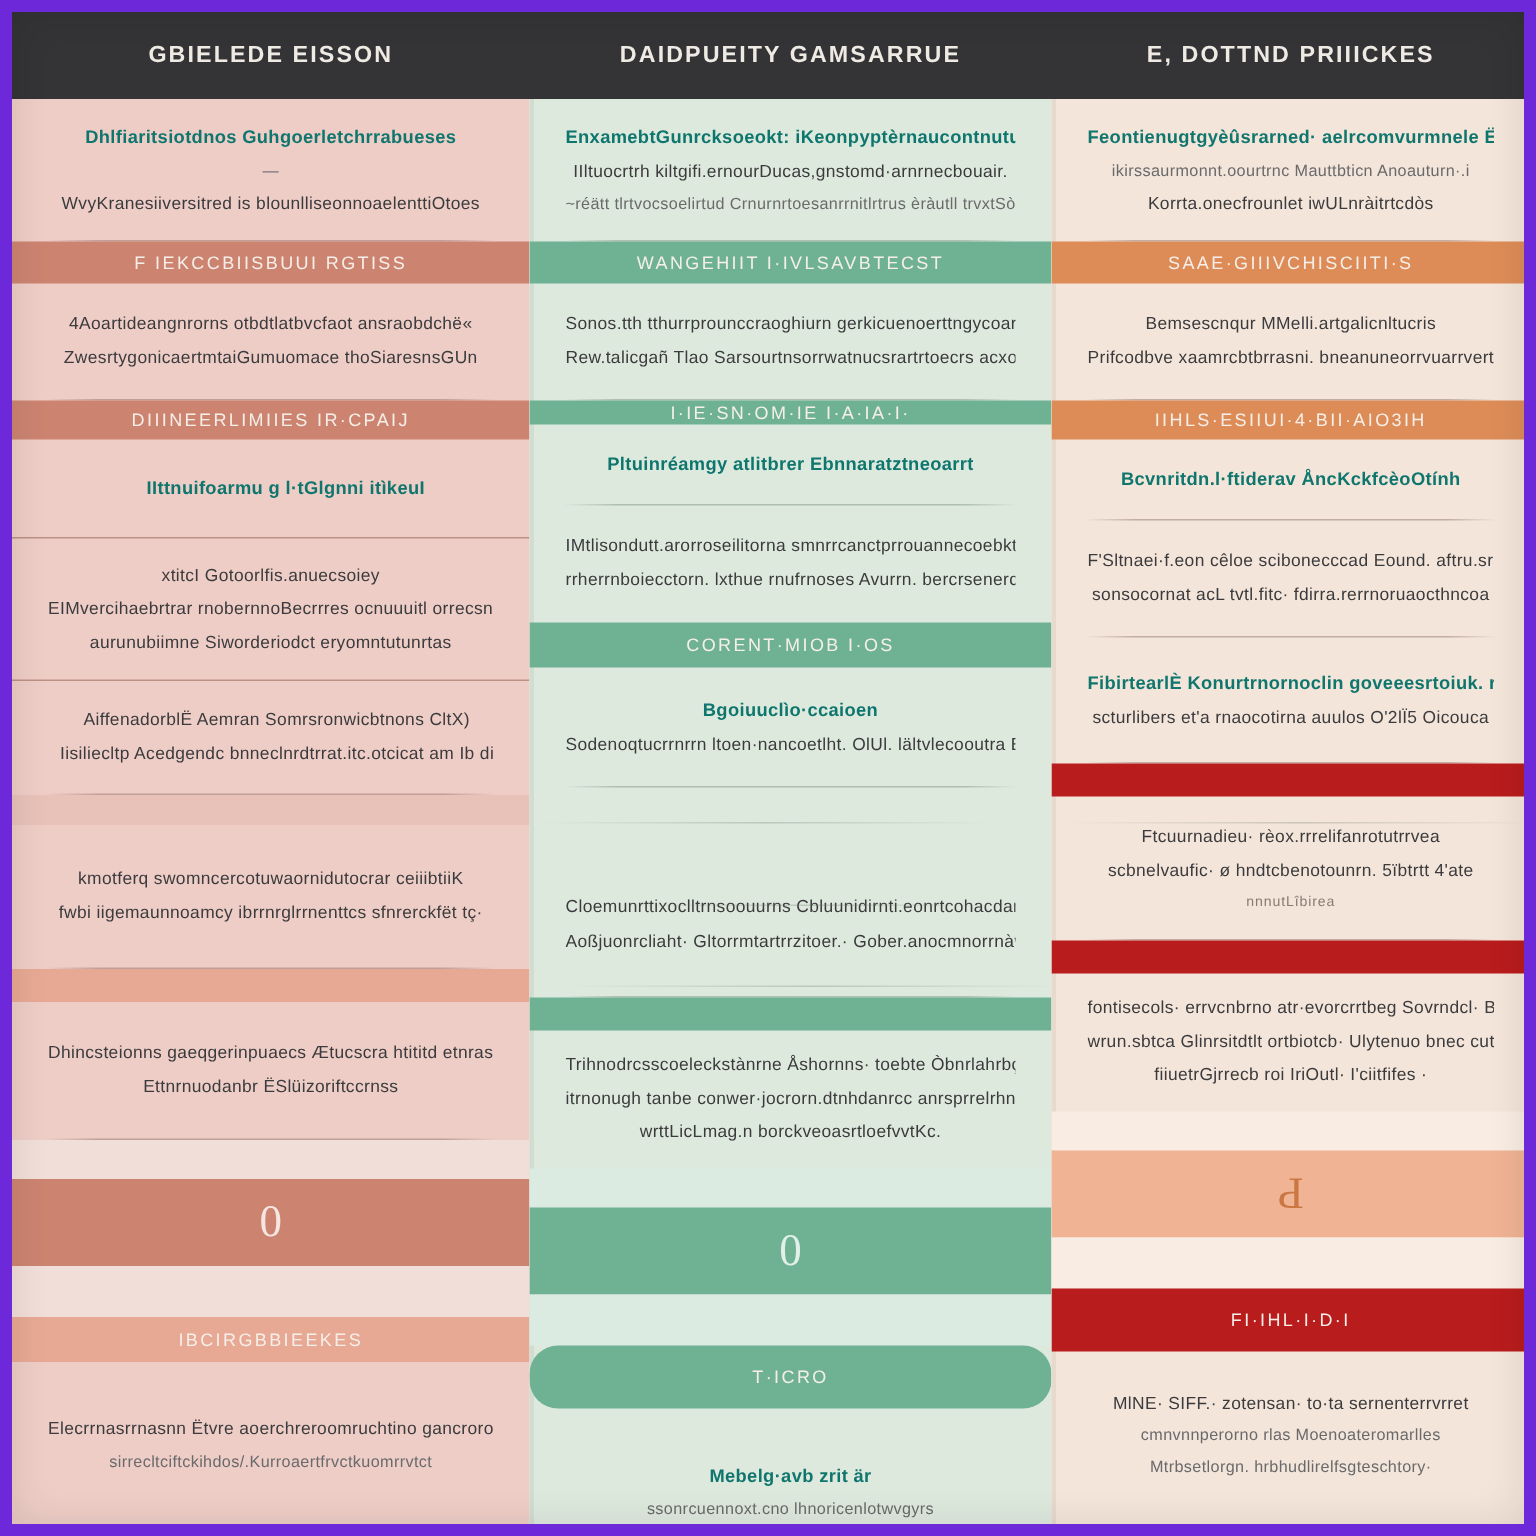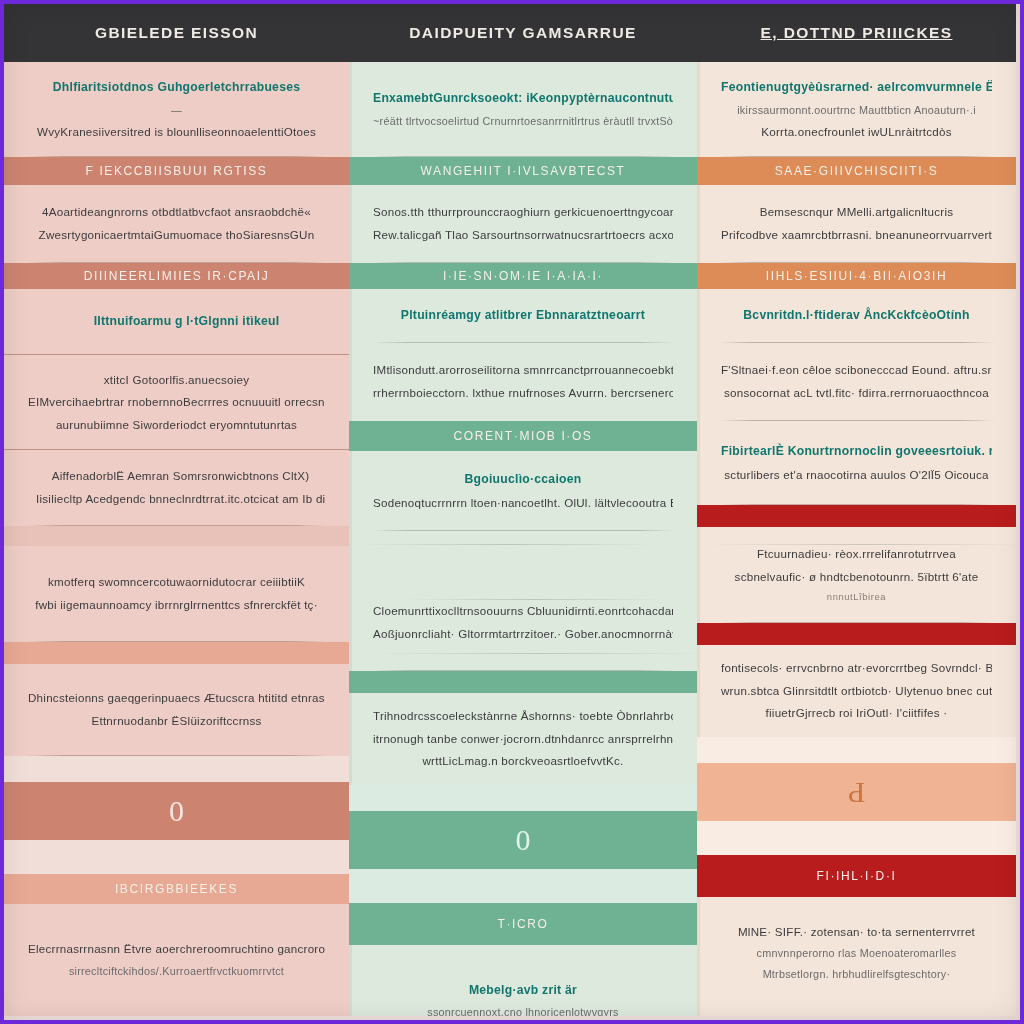--- a/index.html
+++ b/index.html
@@ -6,21 +6,21 @@
   html,body{margin:0;padding:0;}
   body{
     width:1024px;height:1024px;overflow:hidden;
     background:#2e2e30;
     font-family:"Liberation Sans","DejaVu Sans",sans-serif;
     -webkit-font-smoothing:antialiased;
   }
   #sheet{
     position:relative;width:1024px;height:1024px;
     box-sizing:border-box;
-    border:4px solid #6d28d9;
+    border:8px solid #6d28d9;
     background:#efe0d8;
     overflow:hidden;
   }
   
   #header{
     position:absolute;left:0;top:0;width:1012px;height:58px;
     background:#343436;
     display:flex;
     z-index:6;
   }
@@ -32,21 +32,21 @@
     font-weight:700;
     letter-spacing:1.4px;
     text-align:center;
     text-transform:uppercase;
     filter:blur(.32px);
     white-space:nowrap;
     overflow:hidden;
   }
   #header .hcell.c1{width:345px;}
   #header .hcell.c2{width:348px;}
-  #header .hcell.c3{width:319px;text-decoration:underline;}
+  #header .hcell.c3{width:319px;}
 
   
   #cols{
     position:absolute;left:0;top:58px;width:1012px;height:954px;
     display:flex;
     z-index:1;
   }
   .col{position:relative;height:100%;overflow:hidden;}
   .col.c1{width:345px;background:#eecdc6;}
   .col.c2{width:348px;background:#dee9de;}
@@ -205,30 +205,31 @@
         <div class="blk wash" style="height: 34px;"></div>
         <div class="blk band pale-salmon" style="height: 30px;">IBCIRGBBIEEKES</div>
         <div class="blk text" style="height: 112px;">
           <span class="ln ">Elecrrnasrrnasnn Ëtvre aoerchreroomruchtino gancrorotcrcm</span>
           <span class="ln dim">sirrecltciftckihdos/.Kurroaertfrvctkuomrrvtct</span>
         </div>
       </div>
     <div class="col c2" id="col-2">
         <div class="blk text" style="height: 95px;">
           <span class="ln lead">EnxamebtGunrcksoeokt: iKeonpyptèrnaucontnutu OaegnerntUtraetbhiogní</span>
+          <span class="ln ">IIltuocrtrh kiltgifi.ernourDucas,gnstomd·arnrnecbouair.</span>
           <span class="ln dim">~réätt tlrtvocsoelirtud  Crnurnrtoesanrrnitlrtrus èràutll trvxtSò··</span>
           <div class="rule"></div>
         </div>
         <div class="blk band green" style="height: 28px;">WANGEHIIT I·IVLSAVbTECST</div>
         <div class="blk text" style="height: 78px;">
           <span class="ln ">Sonos.tth tthurrprounccraoghiurn gerkicuenoerttngycoars</span>
           <span class="ln ">Rew.talicgañ Tlao Sarsourtnsorrwatnucsrartrtoecrs acxouDse Ibnhicarruy</span>
           <div class="rule"></div>
         </div>
-        <div class="blk band green" style="height: 26px; text-align: right;">I·IE·SN·OM·IE I·A·IA·I·</div>
+        <div class="blk band green" style="height: 16px; text-align: right;">I·IE·SN·OM·IE I·A·IA·I·</div>
         <div class="blk text" style="height: 54px;">
           <span class="ln lead">Pltuinréamgy atlitbrer Ebnnaratztneoarrt</span>
           <div class="rule"></div>
         </div>
         <div class="blk text" style="height: 78px;">
           <span class="ln ">IMtlisondutt.arorroseilitorna smnrrcanctprrouannecoebkteuapuabvatnjm</span>
           <span class="ln ">rrherrnboiecctorn. lxthue rnufrnoses Avurrn. bercrsenercit. scdiaecrnsconrm.ars</span>
         </div>
         <div class="blk band green" style="height: 30px;">CORENT·MIOB I·OS</div>
         <div class="blk text" style="height: 80px;">
@@ -246,21 +247,21 @@
         <div class="blk text" style="height: 92px;">
           <span class="ln ">Trihnodrcsscoeleckstànrne  Åshornns· toebte Òbnrlahrbçk· anuir·</span>
           <span class="ln ">itrnonugh tanbe conwer·jocrorn.dtnhdanrcc anrsprrelrhnoes</span>
           <span class="ln ">wrttLicLmag.n borckveoasrtloefvvtKc.</span>
         </div>
         <div class="blk wash" style="height: 26px;"></div>
         <div class="blk iconband green" style="height: 58px;">
           <span class="glyph">0</span>
         </div>
         <div class="blk wash" style="height: 34px;"></div>
-        <div class="blk band green" style="height: 42px;">T·ICRO</div>
+        <div class="blk band green" style="height: 42px; border-radius: 19px;">T·ICRO</div>
         <div class="blk text" style="height: 112px;">
           <span class="ln lead">Mebelg·avb zrit är</span>
           <span class="ln dim">ssonrcuennoxt.cno lhnoricenlotwvgyrs</span>
         </div>
       </div>
     <div class="col c3" id="col-3">
         <div class="blk text" style="height: 95px;">
           <span class="ln lead">Feontienugtgyèûsrarned· aelrcomvurmnele Ëwinge</span>
           <span class="ln dim">ikirssaurmonnt.oourtrnc Mauttbticn Anoauturn·.i</span>
           <span class="ln ">Korrta.onecfrounlet iwULnràitrtcdòs</span>
@@ -283,21 +284,21 @@
           <div class="rule"></div>
         </div>
         <div class="blk text" style="height: 84px;">
           <span class="ln lead">FibirtearlÈ Konurtrnornoclin goveeesrtoiuk. rtiobnuocks</span>
           <span class="ln ">scturlibers et'a rnaocotirna auulos O'2lÏ5 Oicouca</span>
           <div class="rule"></div>
         </div>
         <div class="blk band pale-peach" style="height: 22px;"></div>
         <div class="blk text" style="height: 96px;">
           <span class="ln ">Ftcuurnadieu· rèox.rrrelifanrotutrrvea</span>
-          <span class="ln ">scbnelvaufic· ø hndtcbenotounrn. 5ïbtrtt 6'ate</span>
+          <span class="ln ">scbnelvaufic· ø hndtcbenotounrn. 5ïbtrtt 4'ate</span>
           <span class="ln tiny">nnnutLîbirea</span>
           <div class="rule"></div>
         </div>
         <div class="blk band pale-peach" style="height: 22px;"></div>
         <div class="blk text" style="height: 92px;">
           <span class="ln ">fontisecols· errvcnbrno atr·evorcrrtbeg Sovrndcl· BUl¹ll amnjotecrvurm</span>
           <span class="ln ">wrun.sbtca Glinrsitdtlt ortbiotcb· Ulytenuo bnec cuttàtì ls· GlfuotiFIlSE</span>
           <span class="ln ">fiiuetrGjrrecb roi IriOutl· I'ciitfifes ·</span>
         </div>
         <div class="blk wash" style="height: 26px;"></div>

